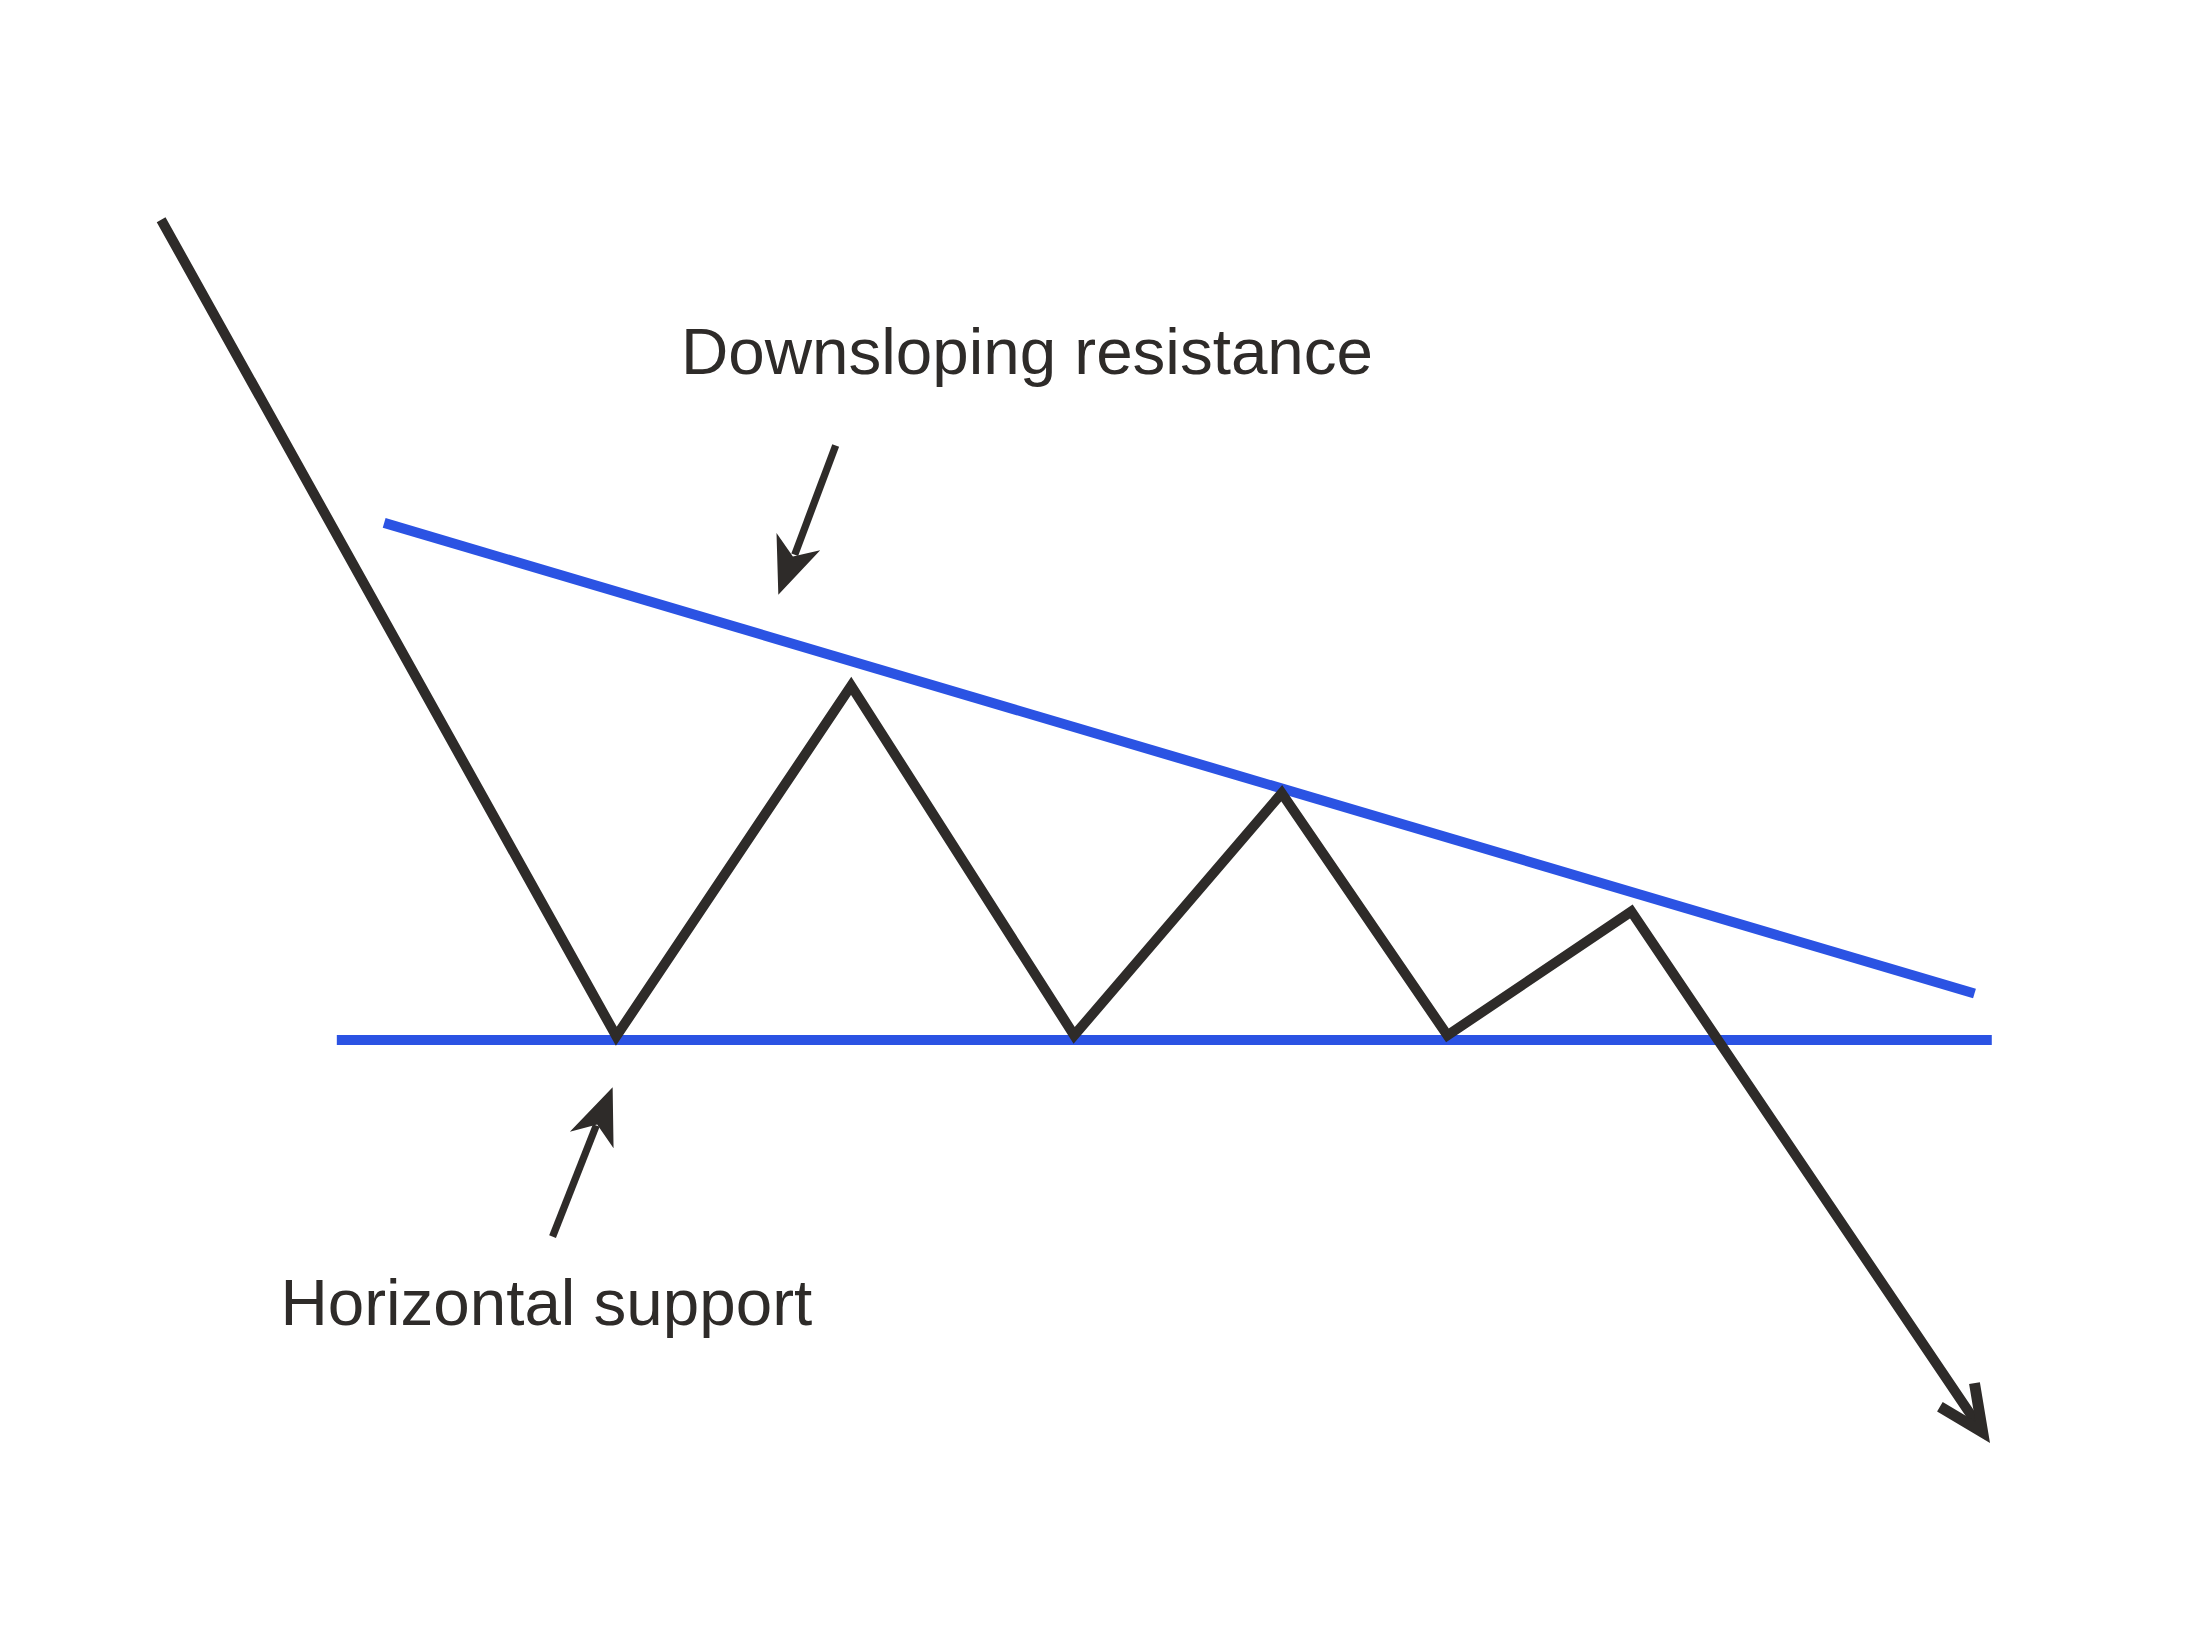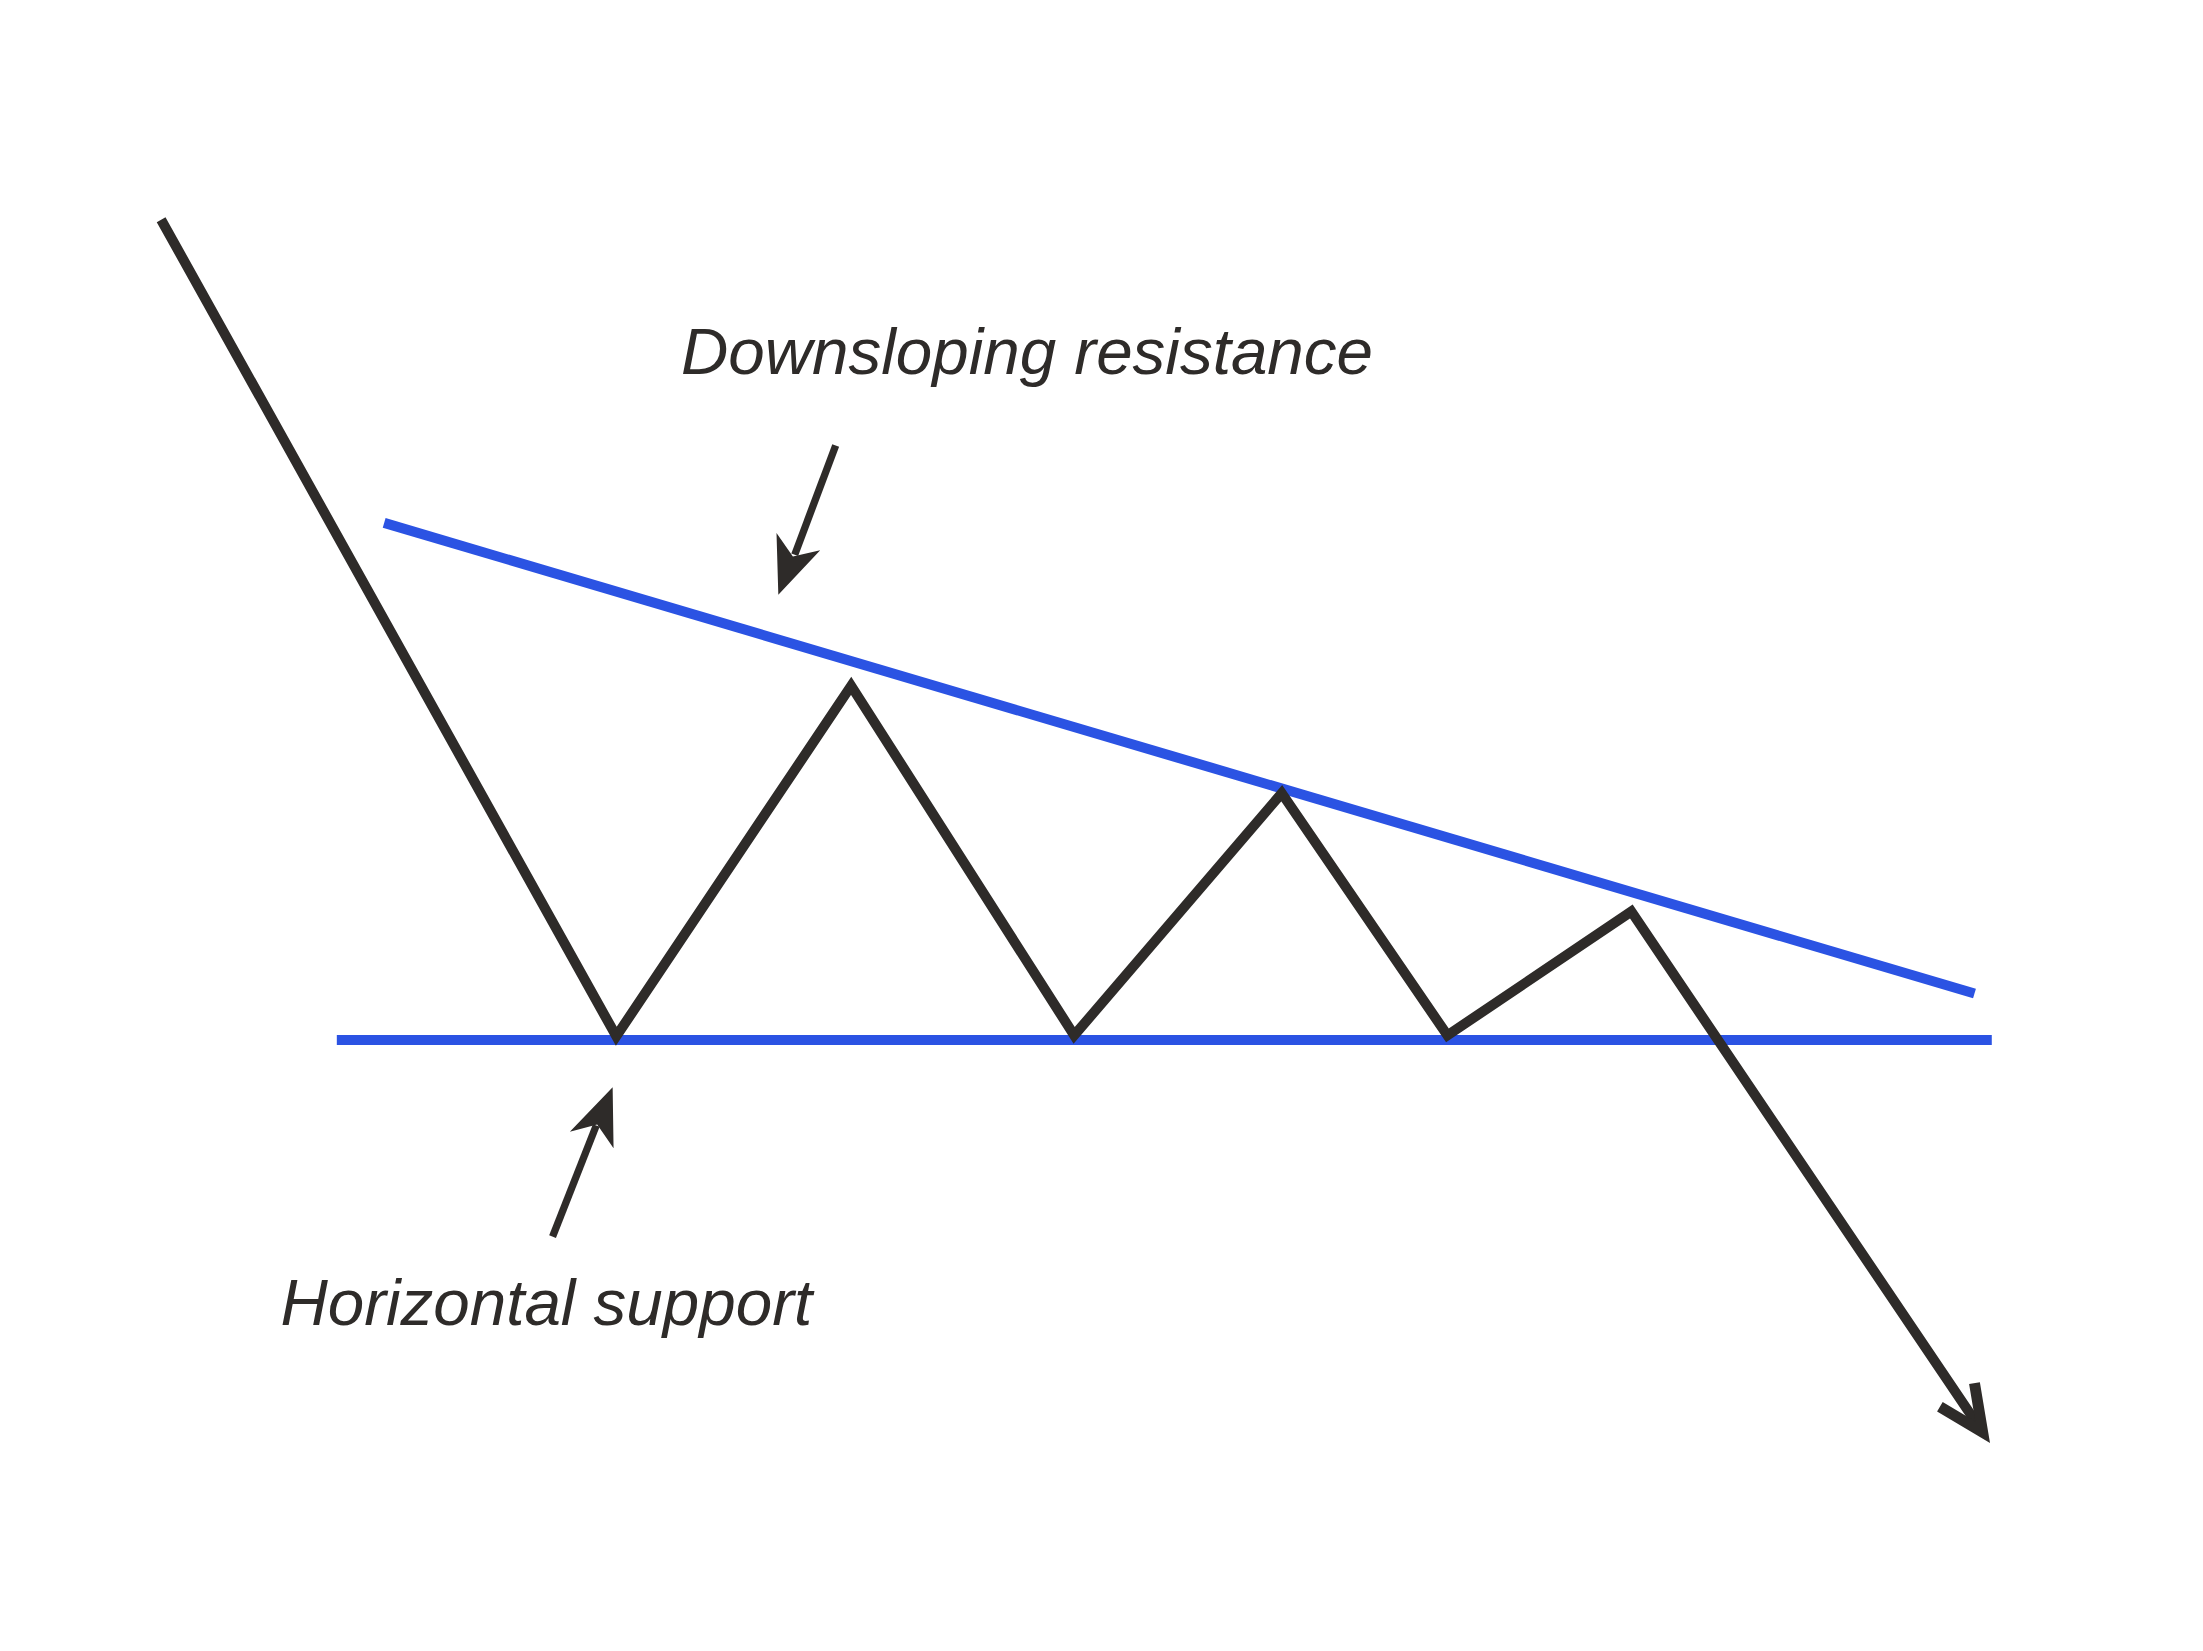--- a/index.html
+++ b/index.html
@@ -6,21 +6,20 @@
     margin: 0;
     padding: 0;
     background: #ffffff;
   }
   .stage {
     position: relative;
     width: 2152px;
     height: 1652px;
     background: var(--page-bg, #ffffff);
     overflow: hidden;
-    font-style: italic;
   }
   .stage svg {
     position: absolute;
     left: 0;
     top: 0;
     width: 100%;
     height: 100%;
     display: block;
   }
   .trendline {

